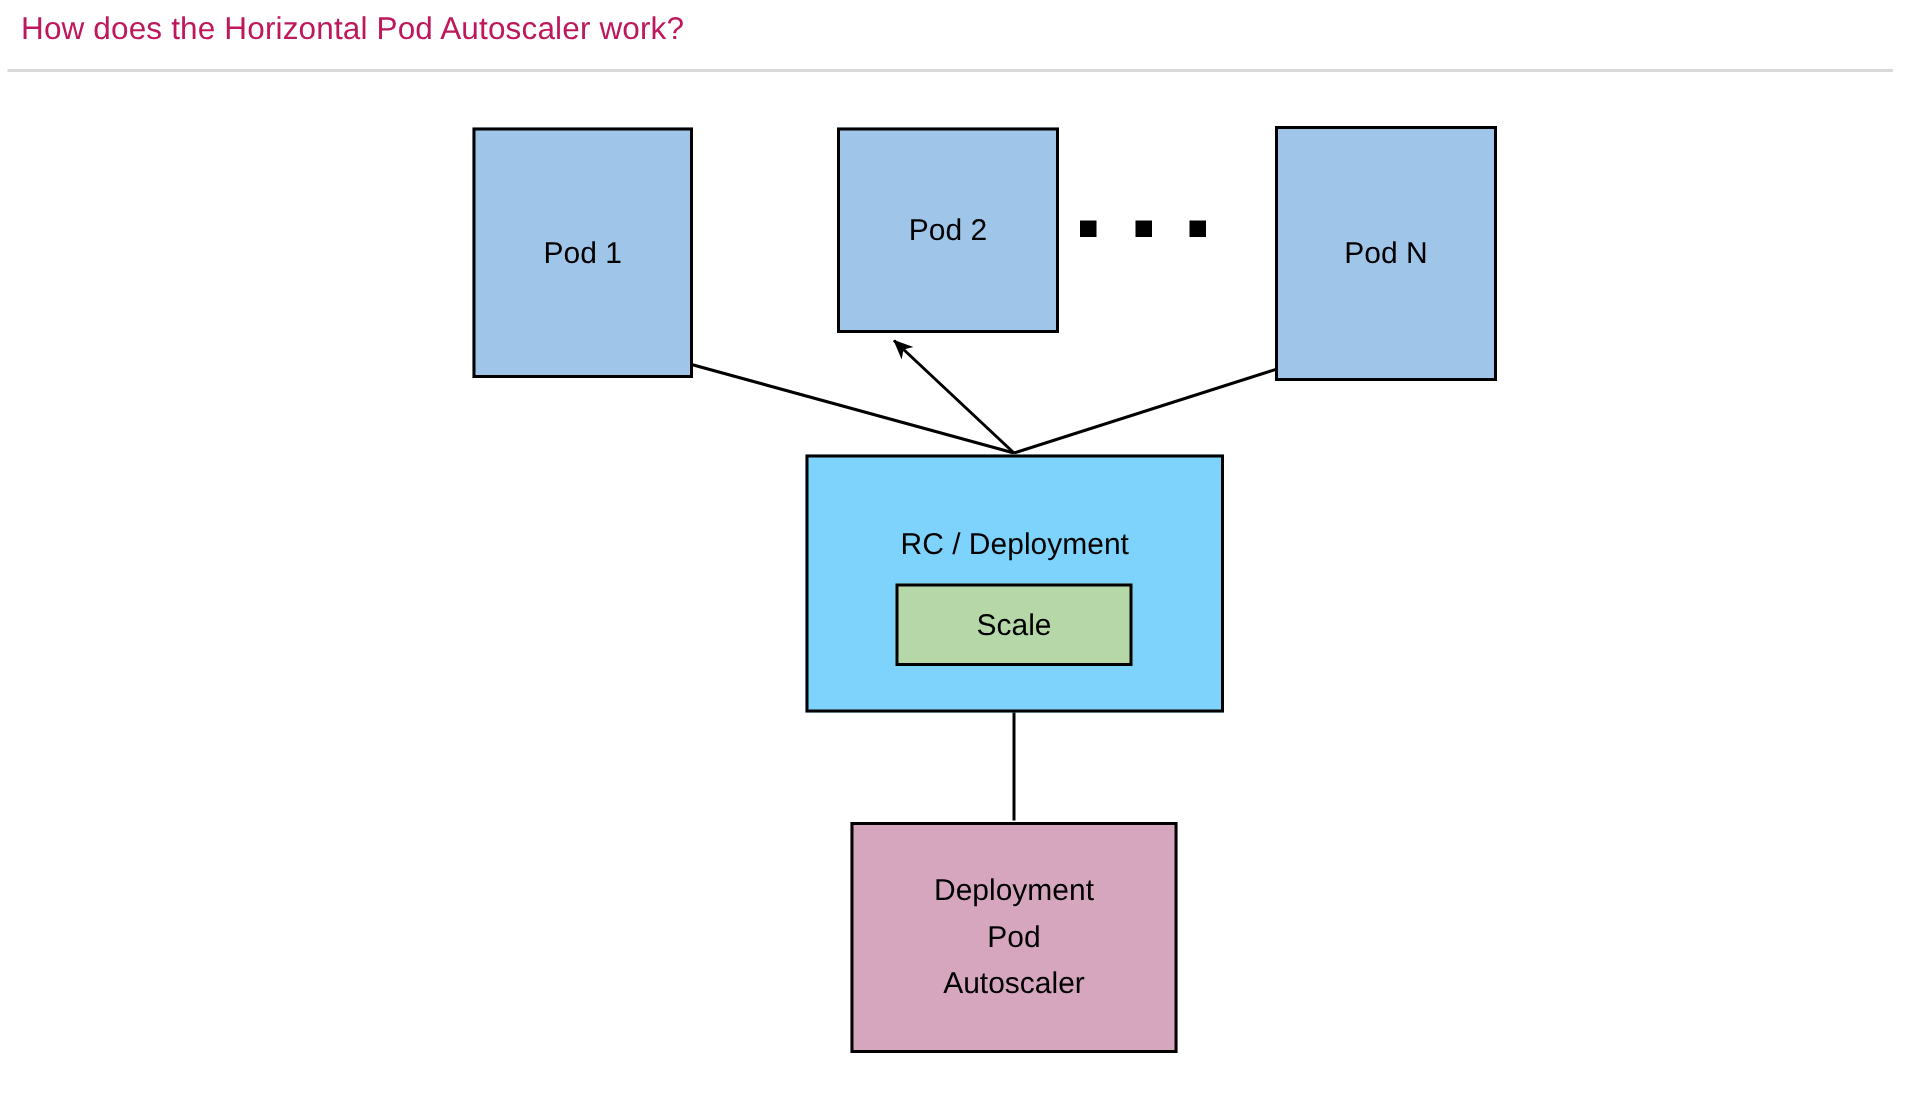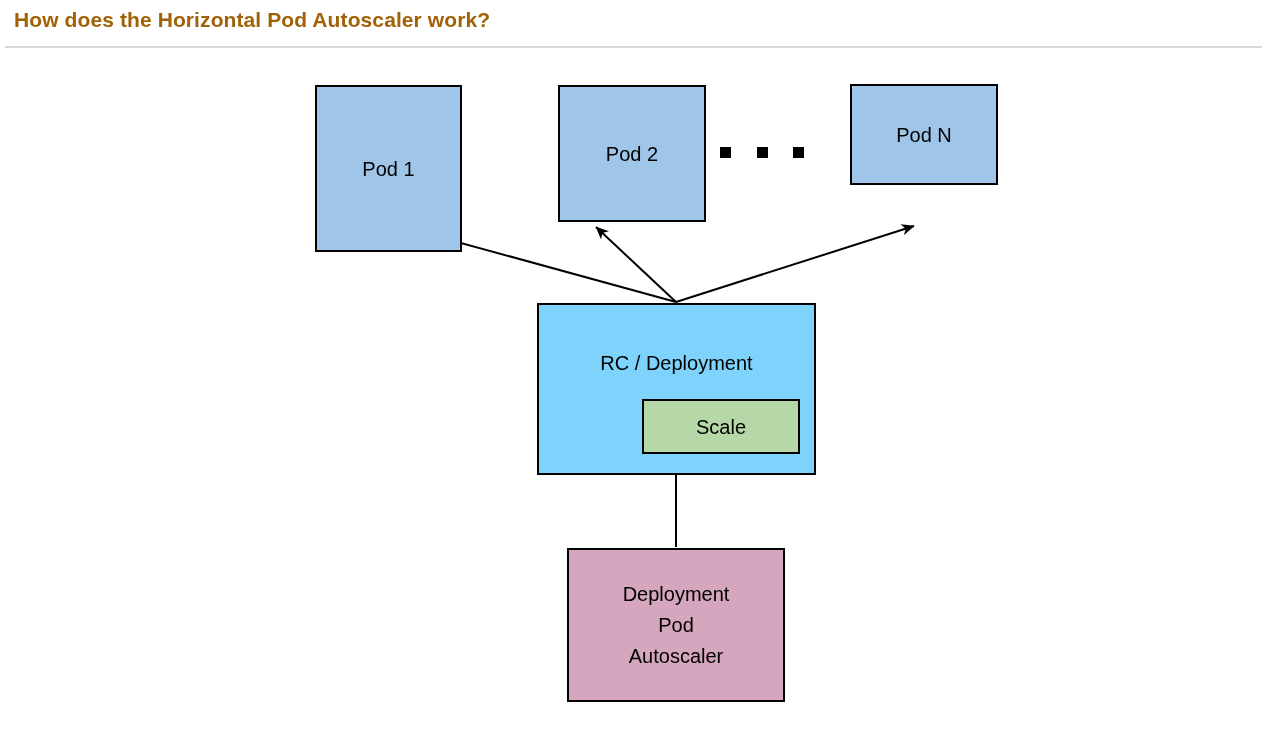--- a/index.html
+++ b/index.html
@@ -5,58 +5,57 @@
   * { margin: 0; padding: 0; box-sizing: border-box; }
   html, body { background: #ffffff; }
   body {
     font-family: "Liberation Sans", "DejaVu Sans", sans-serif;
     width: 1280px; height: 745px; overflow: hidden; position: relative;
   }
   .page { position: relative; width: 1280px; height: 745px; background: #ffffff; }
 
   .page-title {
     position: absolute; left: 14px; top: 8px;
-    font-size: 21px; font-weight: 700; color: #a16207;
+    font-size: 21px; font-weight: 400; color: #be185d;
     letter-spacing: 0.1px;
   }
   .divider {
     position: absolute; left: 5px; top: 46px; width: 1257px; height: 0;
     border-top: 2px solid #d9d9d9;
   }
 
   .canvas { position: absolute; left: 0; top: 0; width: 1280px; height: 745px; }
 
   .box {
     position: absolute; border: 2px solid #000000; color: #000000;
     display: flex; align-items: center; justify-content: center;
     font-size: 20px; line-height: 1.3; text-align: center;
   }
   .pod { background: #9fc5e8; }
   #pod-1 { left: 315px; top: 85px;  width: 147px; height: 167px; }
   #pod-2 { left: 514px; top: 85px;  width: 148px; height: 137px; margin-left: 44px; }
-  #pod-n { left: 850px; top: 84px;  width: 148px; height: 101px; }
+  #pod-n { left: 850px; top: 84px;  width: 148px; height: 170px; }
 
   .dots {
     position: absolute; left: 720px; top: 147px; width: 84px; height: 11px;
     display: flex; justify-content: space-between; align-items: center;
   }
   .dot { width: 11px; height: 11px; background: #000000; display: inline-block; }
 
   #rc-box {
     left: 537px; top: 303px; width: 279px; height: 172px;
     background: #7dd3fc; display: block;
   }
   .rc-label {
     position: absolute; left: 0; top: 45px; width: 100%;
     text-align: center; font-size: 20px; color: #000000;
   }
   #scale-box {
-    left: 58px; top: 94px; width: 158px; height: 55px;
+    left: 58px; top: 84px; width: 158px; height: 55px;
     background: #b6d7a8;
-    margin-left: 45px;
   }
 
   #hpa-box {
     left: 567px; top: 548px; width: 218px; height: 154px;
     background: #d5a6bd;
   }
   #hpa-box .hpa-line { display: block; line-height: 31px; }
 
   .arrows { position: absolute; left: 0; top: 0; width: 1280px; height: 745px; pointer-events: none; }
 </style>

